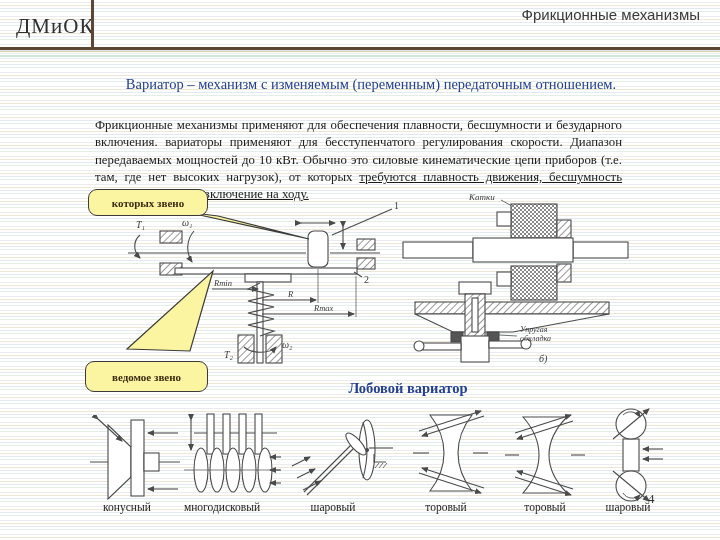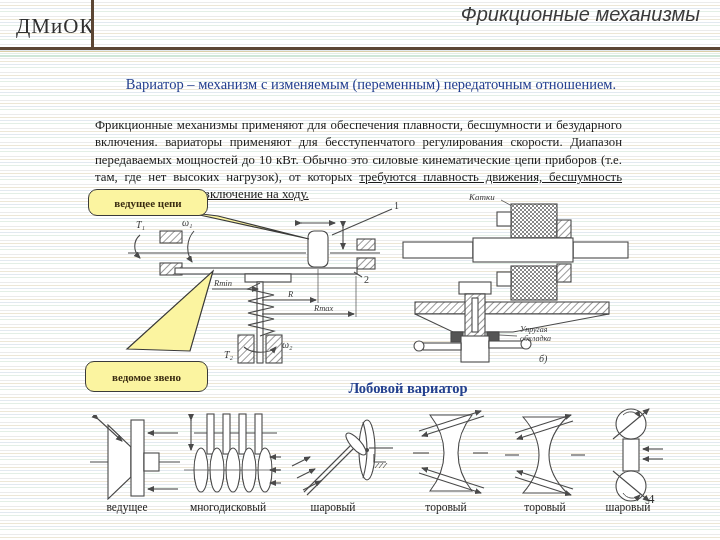--- a/index.html
+++ b/index.html
@@ -19,21 +19,21 @@
       #e3efe6 11px,#e3efe6 12px,
       #ffffff 12px,#ffffff 14px
     );
   }
   .abs{position:absolute;}
   
   .logo{left:16px;top:14px;width:72px;text-align:center;
     font-family:Liberation Serif, serif;font-size:21px;color:#2f2f2f;letter-spacing:1px;z-index:3;}
   .vline{left:91px;top:0;width:3px;height:47px;background:#5c4634;z-index:3;}
   .header-title{right:20px;top:5px;text-align:right;font-family:"Liberation Sans",sans-serif;
-    font-size:20px;line-height:19px;color:#3a3a3a;z-index:3;font-style:italic;}
+    font-size:15px;line-height:19px;color:#3a3a3a;z-index:3;}
   .hrule{left:0;top:47px;width:720px;height:3px;background:#5c4634;z-index:3;}
   .tanline{left:0;top:51px;width:720px;height:1px;background:#dccfa8;z-index:3;}
   .mintline{left:0;top:55px;width:720px;height:2px;background:#cfe7d8;z-index:3;}
   
   .heading{left:88px;top:76px;width:566px;text-align:center;font-size:14.5px;font-weight:normal;
     color:#24408e;z-index:2;}
   .para{left:95px;top:104px;width:527px;text-align:justify;font-size:12.8px;line-height:17.4px;
     color:#1a1a1a;z-index:2;}
   .para .u{text-decoration:underline;}
   
@@ -167,21 +167,21 @@
   <text x="127" y="151" font-size="8" font-style="italic">обкладка</text>
   <text x="146" y="172" font-size="10" font-style="italic">б)</text>
 </svg>
 
 <svg class="abs tails" width="720" height="540" viewBox="0 0 720 540">
   <polygon points="186,212 218,216 309,239" fill="#fbf4a0" stroke="#3a3a3a" stroke-width="1.2"></polygon>
   <polygon points="127,349 190,351 213,271" fill="#fbf4a0" stroke="#3a3a3a" stroke-width="1.2"></polygon>
 </svg>
 
 <div class="abs callout callout1">
-  <span>ведущее цепи</span>
+  <span>которых звено</span>
 </div>
 <div class="abs callout callout2">
   <span>ведомое звено</span>
 </div>
 
 <div class="abs caption-main">Лобовой вариатор</div>
 
 <svg class="abs dwg" style="left:88px;top:415px" width="95" height="85" viewBox="0 0 95 85">
   <g stroke="#4a4a4a" stroke-width="1.1" fill="none">
     <line x1="2" y1="47" x2="92" y2="47"></line>
@@ -264,19 +264,19 @@
     <line x1="18" y1="34" x2="54" y2="4" marker-end="url(#ar)"></line>
     <path d="M28,10 A11,11 0 0 1 45,12" marker-end="url(#ar)" stroke-width="0.9"></path>
     <circle cx="36" cy="81" r="15" fill="#ffffff"></circle>
     <line x1="18" y1="66" x2="54" y2="96" marker-end="url(#ar)"></line>
     <path d="M28,88 A11,11 0 0 0 45,90" marker-end="url(#ar)" stroke-width="0.9"></path>
     <line x1="68" y1="44" x2="48" y2="44" marker-end="url(#ar)"></line>
     <line x1="68" y1="54" x2="48" y2="54" marker-end="url(#ar)"></line>
   </g>
 </svg>
 
-<div class="abs type-caption" style="left:87px;width:80px">ведущее</div>
-<div class="abs type-caption" style="left:178px;width:100px">многодисковый</div>
+<div class="abs type-caption" style="left:87px;width:80px">конусный</div>
+<div class="abs type-caption" style="left:172px;width:100px">многодисковый</div>
 <div class="abs type-caption" style="left:293px;width:80px">шаровый</div>
 <div class="abs type-caption" style="left:406px;width:80px">торовый</div>
 <div class="abs type-caption" style="left:505px;width:80px">торовый</div>
 <div class="abs type-caption" style="left:588px;width:80px">шаровый</div>
 <div class="abs pagenum">4</div>
 
 </body></html>

